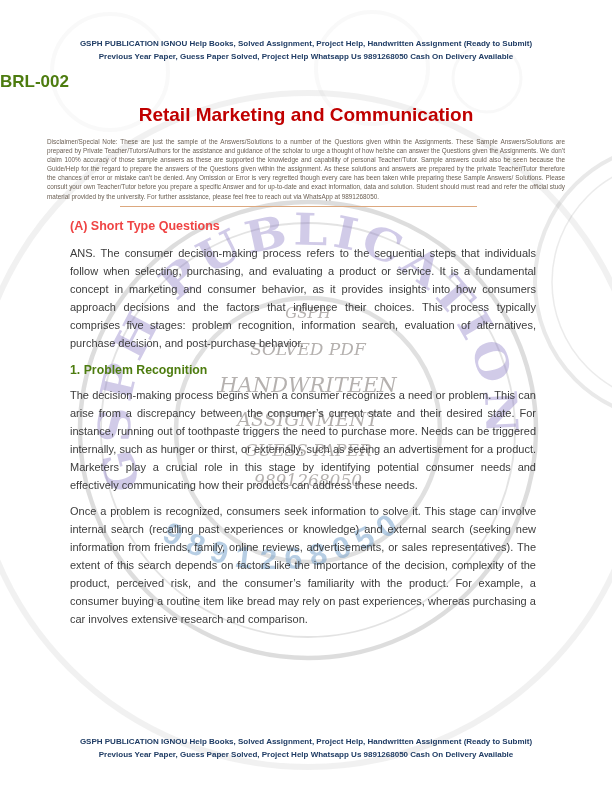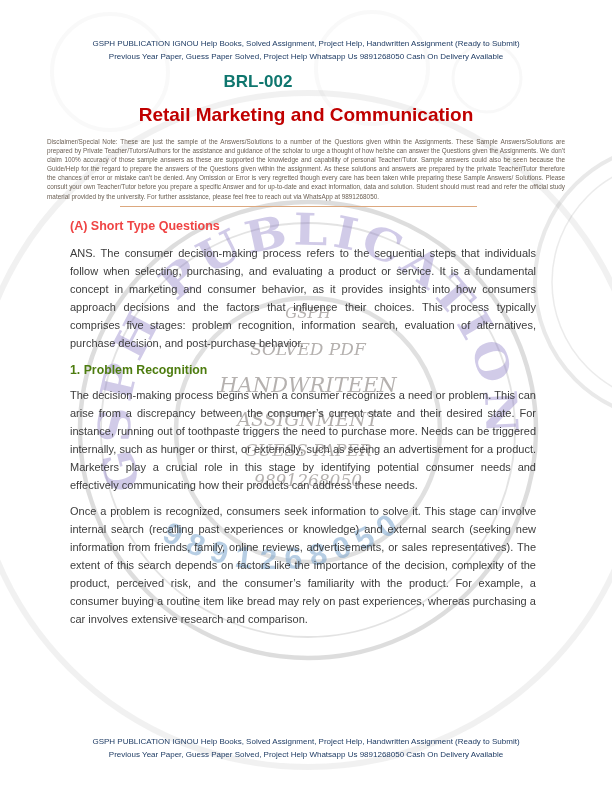--- a/index.html
+++ b/index.html
@@ -4,27 +4,27 @@
 <style>
   html,body{margin:0;padding:0;background:#e8e8e8;}
   .page{
     position:relative;width:612px;height:792px;margin:0 auto;
     background:#ffffff;overflow:hidden;
     font-family:"Liberation Sans",sans-serif;
   }
   .watermark{position:absolute;left:0;top:0;width:612px;height:792px;z-index:0;pointer-events:none;}
   .header,.footer{
     position:absolute;left:0;width:612px;text-align:center;
-    color:#1F3C64;font-weight:normal;font-size:8px;line-height:13px;z-index:1;
+    color:#1F3C64;font-weight:bold;font-size:8px;line-height:13px;z-index:1;
   }
   .header{top:37px;}
   .footer{top:735px;}
   .code{
-    position:absolute;left:0;top:72px;width:516px;text-align:center;
-    color:#0f766e;font-weight:bold;font-size:17px;z-index:1;
+    position:absolute;left:0;top:72px;width:516px;
+    color:#4d7c0f;font-weight:bold;font-size:17px;z-index:1;
   }
   .coursename{
     position:absolute;left:0;top:104px;width:612px;text-align:center;
     color:#C00000;font-weight:bold;font-size:19px;z-index:1;
   }
   .disclaimer{
     position:absolute;left:47px;top:137px;width:518px;
     color:#6C6055;font-size:6.4px;line-height:9.1px;text-align:justify;z-index:1;
   }
   .sep{

